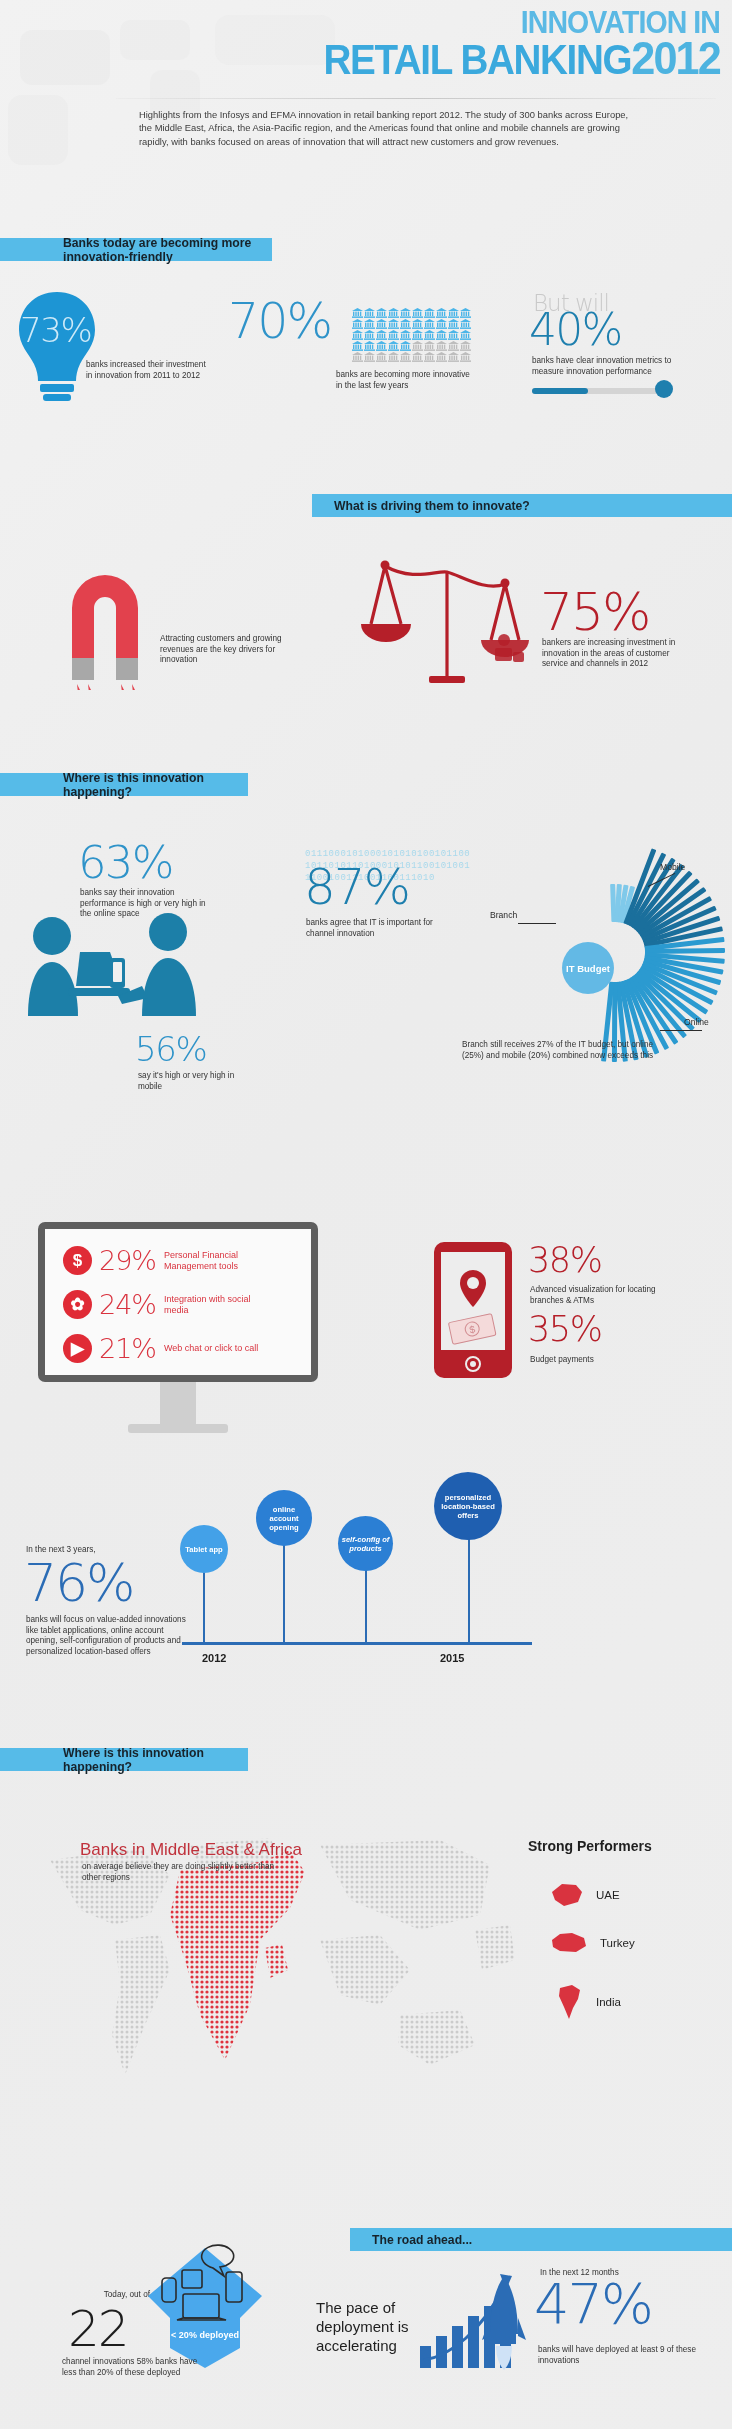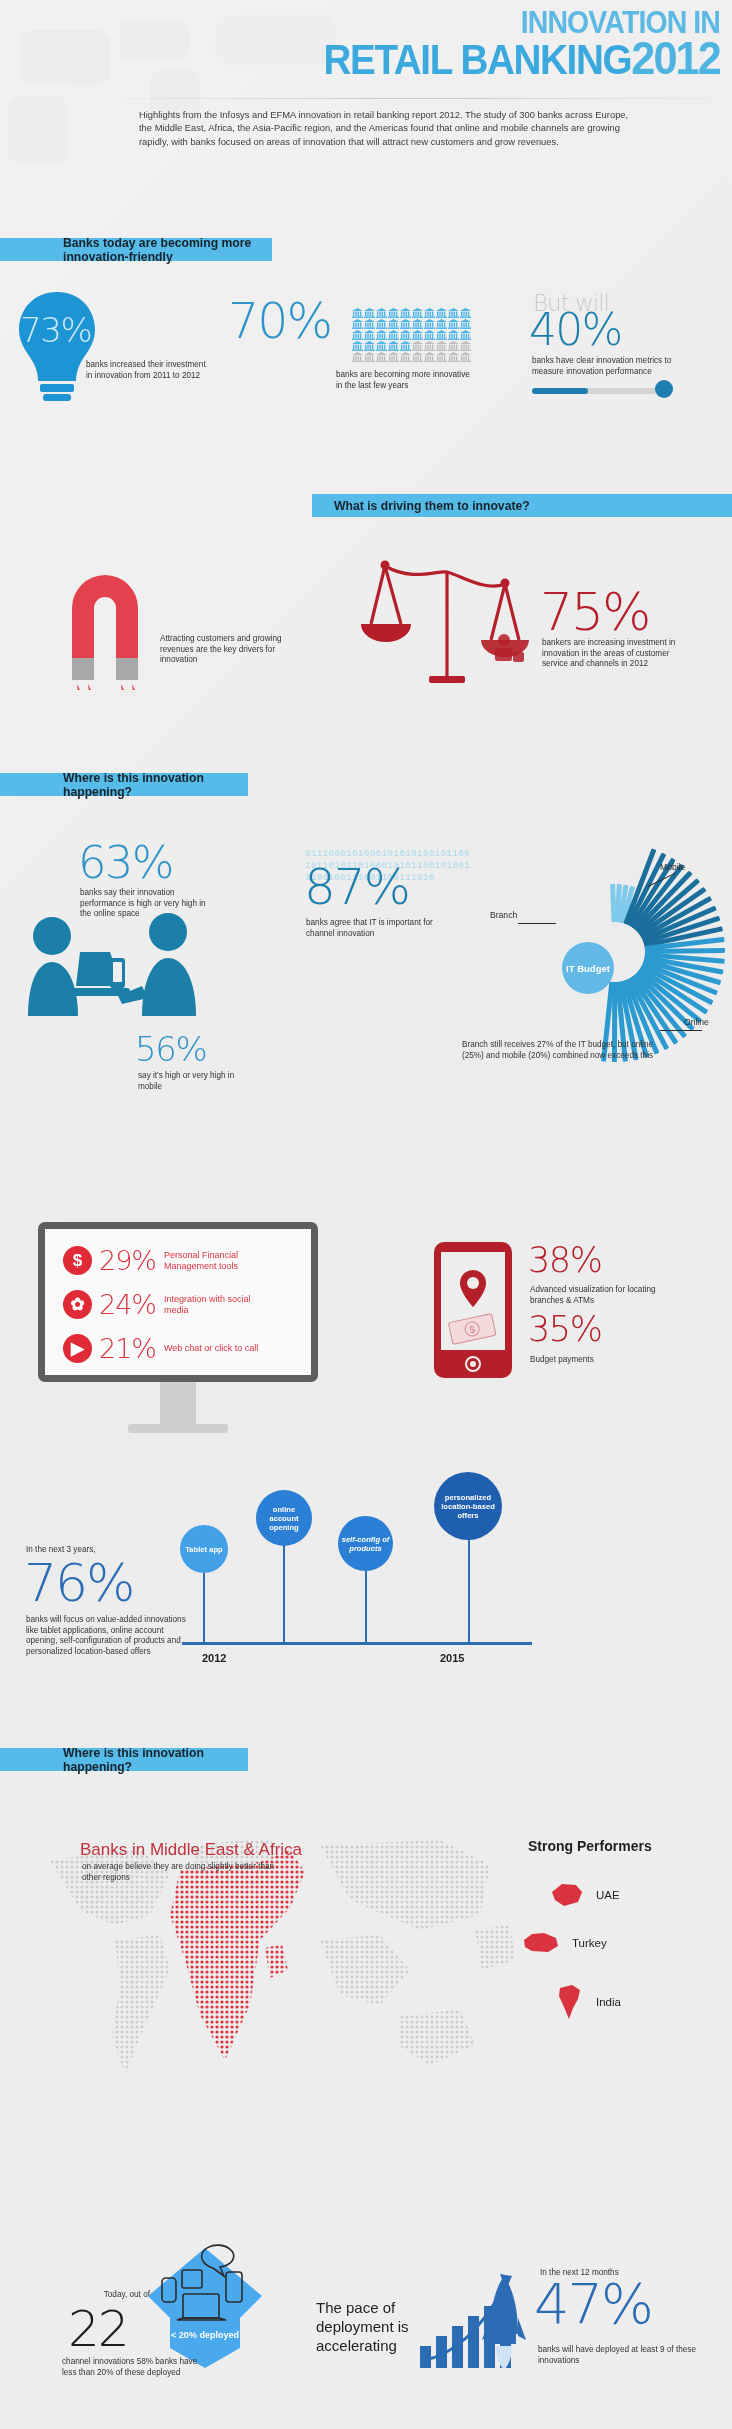--- a/index.html
+++ b/index.html
@@ -791,34 +791,37 @@
 
   <div class="abs" style="left:528px; top:1838px; font-size:14px; font-weight:bold; color:#1f1f1f;">Strong Performers</div>
 
   <div class="abs perf-row" style="left:550px; top:1880px;">
     <svg width="34" height="30" viewBox="0 0 34 30">
       <path d="M2 12 L12 4 L26 5 L32 12 L28 22 L14 26 L5 20 Z" fill="#d9333f"></path>
     </svg>
     <span class="perf-label">UAE</span>
   </div>
 
-  <div class="abs perf-row" style="left:522px; top:1930px;">
+  <div class="abs perf-row" style="left:550px; top:1930px;">
     <svg width="38" height="26" viewBox="0 0 38 26">
       <path d="M2 10 L10 4 L22 3 L34 8 L36 16 L26 22 L10 21 L3 17 Z" fill="#d9333f"></path>
     </svg>
     <span class="perf-label">Turkey</span>
   </div>
 
   <div class="abs perf-row" style="left:556px; top:1982px;">
     <svg width="28" height="40" viewBox="0 0 28 40">
       <path d="M4 6 L16 3 L24 8 L22 17 L17 26 L13 37 L8 25 L3 14 Z" fill="#d9333f"></path>
     </svg>
     <span class="perf-label">India</span>
   </div>
 
+  <div class="bar right" style="top:2228px; width:382px;">
+    <span>The road ahead...</span>
+  </div>
 
   <div class="abs cap" style="left:70px; top:2290px; width:80px; text-align:right;">Today, out of</div>
   <div class="abs thinnum" style="left:68px; top:2300px; font-size:50px; color:#1d1d1d; letter-spacing:-2px;">22</div>
   <svg class="abs" style="left:140px; top:2240px;" width="130" height="130" viewBox="0 0 130 130">
     <path d="M65 8 L122 56 L100 78 L100 108 L30 108 L30 78 L8 56 Z" fill="#4aa8ec"></path>
     <path d="M30 108 L100 108 L65 128 Z" fill="#4aa8ec"></path>
     <g fill="none" stroke="#2b2b2b" stroke-width="1.6">
       <rect x="43" y="54" width="36" height="24" rx="2"></rect>
       <path d="M37 80 L86 80 L79 78 L43 78 Z"></path>
       <rect x="22" y="38" width="14" height="24" rx="4"></rect>

